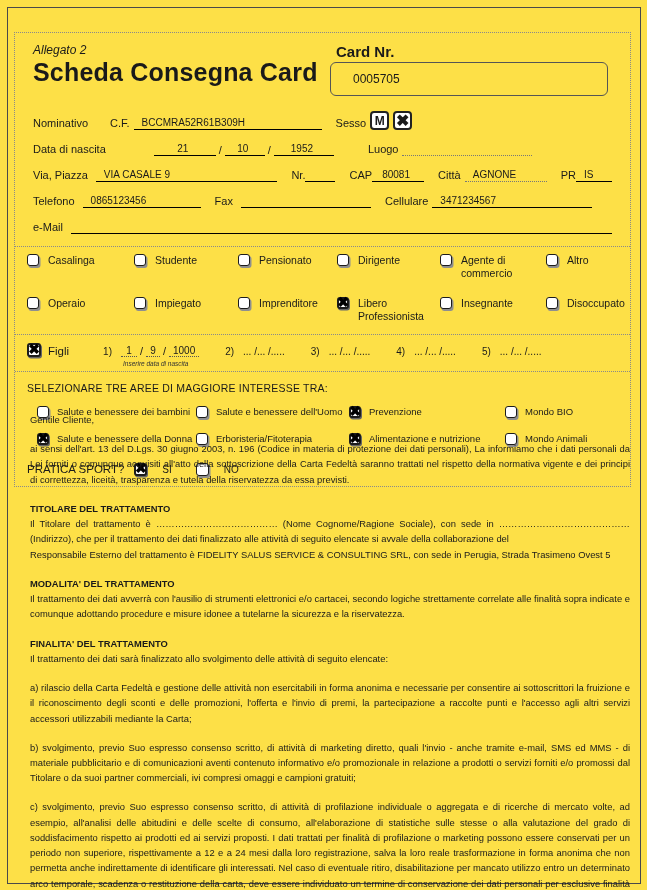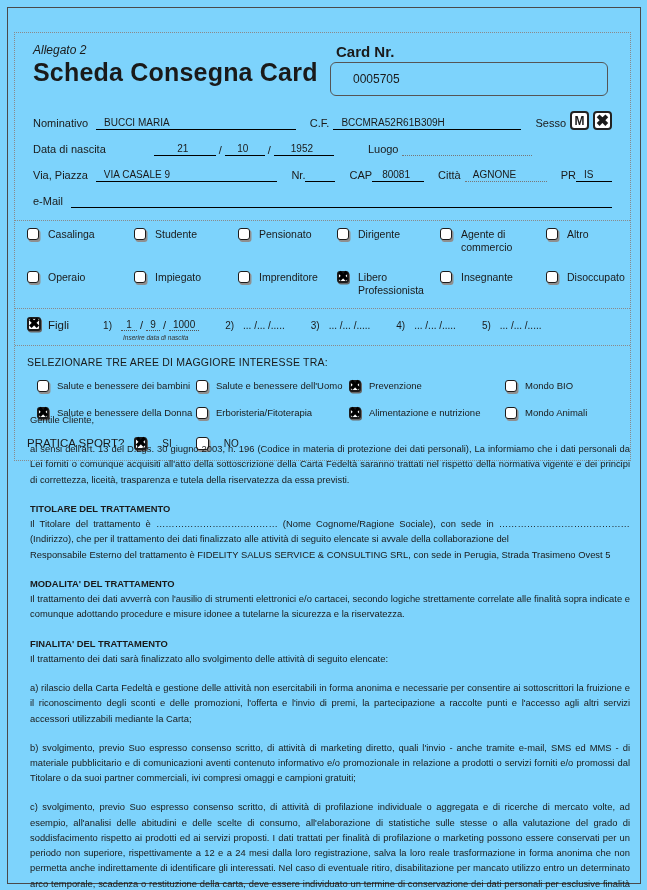--- a/index.html
+++ b/index.html
@@ -1,17 +1,17 @@
 <!DOCTYPE html>
 <html><head>
 <meta charset="utf-8">
 <style>
   * { margin:0; padding:0; box-sizing:border-box; }
   body { background:#fff; font-family:"Liberation Sans", sans-serif; color:#1a1a1a; }
-  .page { position:relative; width:647px; height:890px; background:#7dd3fc; overflow:hidden; }
+  .page { position:relative; width:647px; height:890px; background:#fde047; overflow:hidden; }
   .outer-frame { position:absolute; left:7px; top:7px; right:6px; bottom:6px; border:1px solid #4a4a4a; }
 
   
   .form-box { position:absolute; left:14px; top:32px; width:617px; border:1px dotted #8a8a8a; }
   .sect { padding:6px 8px; border-bottom:1px dotted #8a8a8a; }
   .sect:last-child { border-bottom:none; }
 
   
   .hdr { display:flex; justify-content:space-between; align-items:flex-start; padding:4px 10px 2px 10px; }
   .allegato { font-style:italic; font-size:12px; }
@@ -84,21 +84,20 @@
         </div>
         <div class="cardnr-wrap">
           <div class="cardnr-label">Card Nr.</div>
           <div class="cardnr-box">0005705</div>
         </div>
       </div>
 
       <div class="frow">
         <span class="lbl">Nominativo</span>
         <div class="gap8"></div>
-        <span class="fld grow">BUCCI MARIA</span>
         <div class="gap14"></div>
         <span class="lbl">C.F.</span>
         <div class="gap4"></div>
         <span class="fld" style="width:188px;">BCCMRA52R61B309H</span>
         <div class="gap14"></div>
         <span class="lbl">Sesso</span>
         <div class="sexbox">M</div>
         <div class="sexbox">
             <span class="x">✖</span>
           </div>
@@ -130,20 +129,34 @@
         <span class="fld center" style="width:52px;">80081</span>
         <div class="gap14"></div>
         <span class="lbl">Città</span>
         <div class="gap4"></div>
         <span class="fld dotted" style="width:82px;">AGNONE</span>
         <div class="gap14"></div>
         <span class="lbl">PR</span>
         <span class="fld" style="width:36px;">IS</span>
       </div>
 
+      <div class="frow">
+        <span class="lbl">Telefono</span>
+        <div class="gap8"></div>
+        <span class="fld" style="width:118px;">0865123456</span>
+        <div class="gap14"></div>
+        <span class="lbl">Fax</span>
+        <div class="gap8"></div>
+        <span class="fld" style="width:130px;"></span>
+        <div class="gap14"></div>
+        <span class="lbl">Cellulare</span>
+        <div class="gap4"></div>
+        <span class="fld grow">3471234567</span>
+        <div style="width:20px;"></div>
+      </div>
 
       <div class="frow">
         <span class="lbl">e-Mail</span>
         <div class="gap8"></div>
         <span class="fld grow"></span>
       </div>
     </div>
 
     <div class="sect occ-grid">
       <div class="cbitem">

